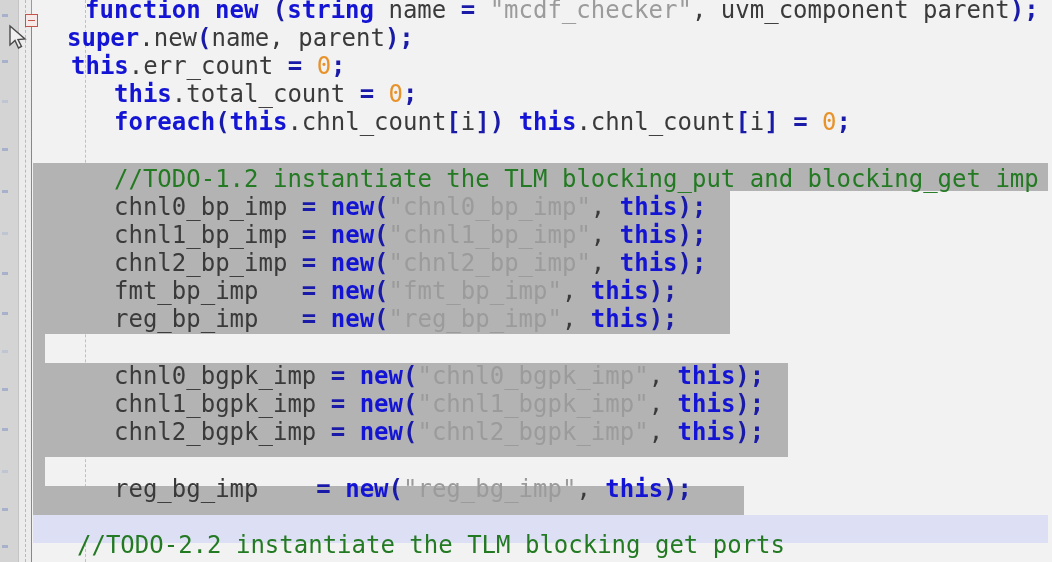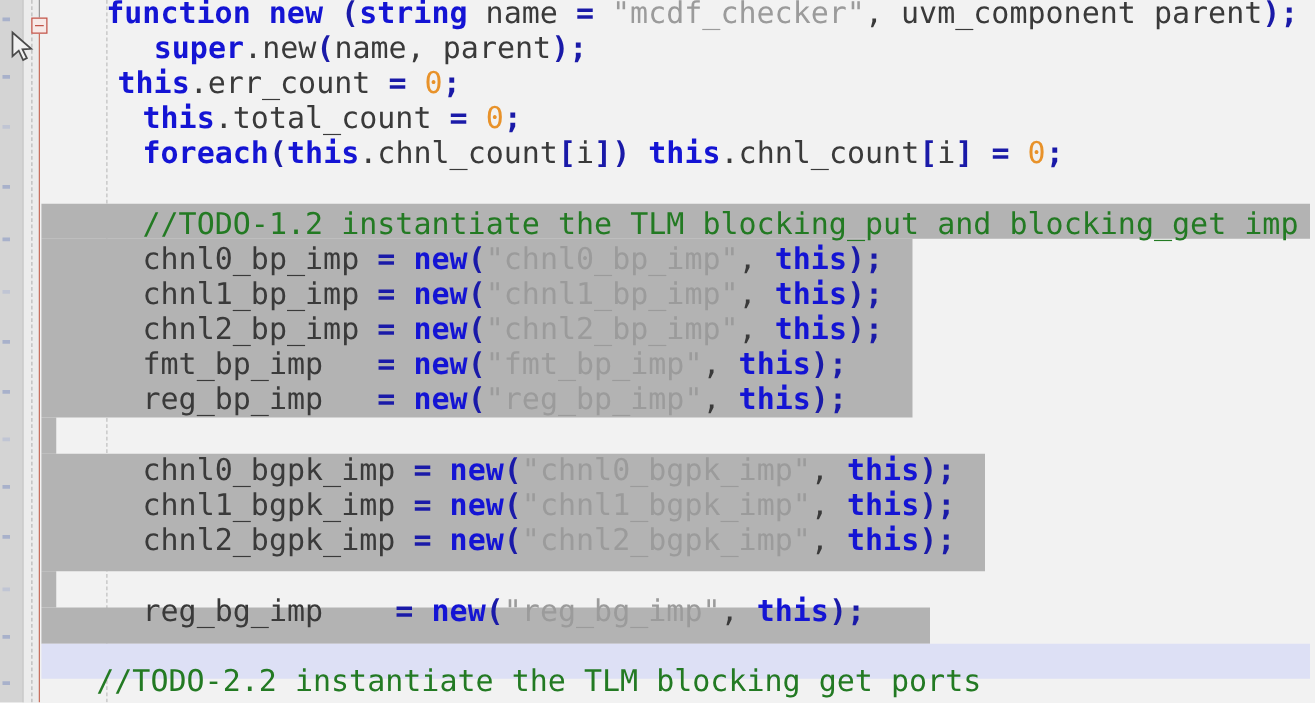--- a/index.html
+++ b/index.html
@@ -115,22 +115,22 @@
         <div class="sel" style="top: 334px; left: 0px; width: 12px; height: 29px;"></div>
         <div class="sel" style="top: 363px; left: 0px; width: 755px; height: 94px;"></div>
         <div class="sel" style="top: 457px; left: 0px; width: 12px; height: 29px;"></div>
         <div class="sel" style="top: 486px; left: 0px; width: 711px; height: 29px;"></div>
       </div>
     <div id="curline-layer">
         <div class="curline" style="top: 515px; height: 28px;"></div>
       </div>
     <div id="code-layer">
         <div class="line" style="top: -4px; padding-left: 52px;"><span class="kw">function</span><span class="id"> </span><span class="kw">new</span><span class="id"> </span><span class="punc">(</span><span class="kw">string</span><span class="id"> name </span><span class="punc">=</span><span class="id"> </span><span class="str">"mcdf_checker"</span><span class="id">, </span><span class="id">uvm_component parent</span><span class="punc">)</span><span class="punc">;</span></div>
-        <div class="line" style="top: 24px; padding-left: 90px;"><span class="kw">super</span><span class="id">.</span><span class="id">new</span><span class="punc">(</span><span class="id">name, parent</span><span class="punc">)</span><span class="punc">;</span></div>
-        <div class="line" style="top: 52px; padding-left: 61px;"><span class="kw">this</span><span class="id">.err_count </span><span class="punc">=</span><span class="id"> </span><span class="num">0</span><span class="punc">;</span></div>
+        <div class="line" style="top: 24px; padding-left: 34px;"><span class="kw">super</span><span class="id">.</span><span class="id">new</span><span class="punc">(</span><span class="id">name, parent</span><span class="punc">)</span><span class="punc">;</span></div>
+        <div class="line" style="top: 52px; padding-left: 38px;"><span class="kw">this</span><span class="id">.err_count </span><span class="punc">=</span><span class="id"> </span><span class="num">0</span><span class="punc">;</span></div>
         <div class="line" style="top: 80px; padding-left: 81px;"><span class="kw">this</span><span class="id">.total_count </span><span class="punc">=</span><span class="id"> </span><span class="num">0</span><span class="punc">;</span></div>
         <div class="line" style="top: 108px; padding-left: 81px;"><span class="kw">foreach</span><span class="punc">(</span><span class="kw">this</span><span class="id">.chnl_count</span><span class="punc">[</span><span class="id">i</span><span class="punc">]</span><span class="punc">)</span><span class="id"> </span><span class="kw">this</span><span class="id">.chnl_count</span><span class="punc">[</span><span class="id">i</span><span class="punc">]</span><span class="id"> </span><span class="punc">=</span><span class="id"> </span><span class="num">0</span><span class="punc">;</span></div>
         <div class="line" style="top: 165px; padding-left: 81px;"><span class="cmt">//TODO-1.2 instantiate the TLM blocking_put and blocking_get imp</span></div>
         <div class="line" style="top: 193px; padding-left: 81px;"><span class="id">chnl0_bp_imp </span><span class="punc">=</span><span class="id"> </span><span class="kw">new</span><span class="punc">(</span><span class="str">"chnl0_bp_imp"</span><span class="id">, </span><span class="kw">this</span><span class="punc">)</span><span class="punc">;</span></div>
         <div class="line" style="top: 221px; padding-left: 81px;"><span class="id">chnl1_bp_imp </span><span class="punc">=</span><span class="id"> </span><span class="kw">new</span><span class="punc">(</span><span class="str">"chnl1_bp_imp"</span><span class="id">, </span><span class="kw">this</span><span class="punc">)</span><span class="punc">;</span></div>
         <div class="line" style="top: 249px; padding-left: 81px;"><span class="id">chnl2_bp_imp </span><span class="punc">=</span><span class="id"> </span><span class="kw">new</span><span class="punc">(</span><span class="str">"chnl2_bp_imp"</span><span class="id">, </span><span class="kw">this</span><span class="punc">)</span><span class="punc">;</span></div>
         <div class="line" style="top: 277px; padding-left: 81px;"><span class="id">fmt_bp_imp   </span><span class="punc">=</span><span class="id"> </span><span class="kw">new</span><span class="punc">(</span><span class="str">"fmt_bp_imp"</span><span class="id">, </span><span class="kw">this</span><span class="punc">)</span><span class="punc">;</span></div>
         <div class="line" style="top: 305px; padding-left: 81px;"><span class="id">reg_bp_imp   </span><span class="punc">=</span><span class="id"> </span><span class="kw">new</span><span class="punc">(</span><span class="str">"reg_bp_imp"</span><span class="id">, </span><span class="kw">this</span><span class="punc">)</span><span class="punc">;</span></div>
         <div class="line" style="top: 362px; padding-left: 81px;"><span class="id">chnl0_bgpk_imp </span><span class="punc">=</span><span class="id"> </span><span class="kw">new</span><span class="punc">(</span><span class="str">"chnl0_bgpk_imp"</span><span class="id">, </span><span class="kw">this</span><span class="punc">)</span><span class="punc">;</span></div>
         <div class="line" style="top: 390px; padding-left: 81px;"><span class="id">chnl1_bgpk_imp </span><span class="punc">=</span><span class="id"> </span><span class="kw">new</span><span class="punc">(</span><span class="str">"chnl1_bgpk_imp"</span><span class="id">, </span><span class="kw">this</span><span class="punc">)</span><span class="punc">;</span></div>

